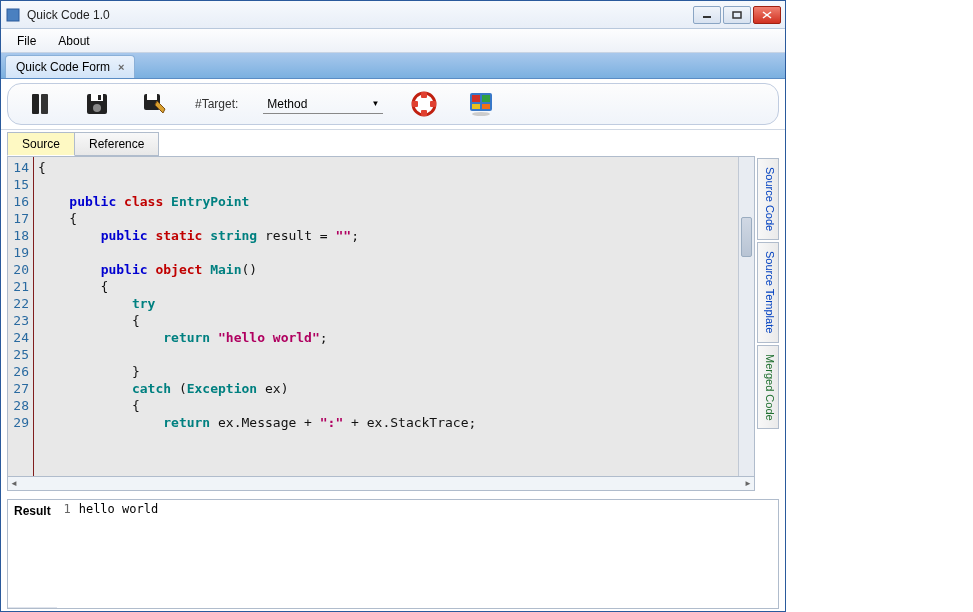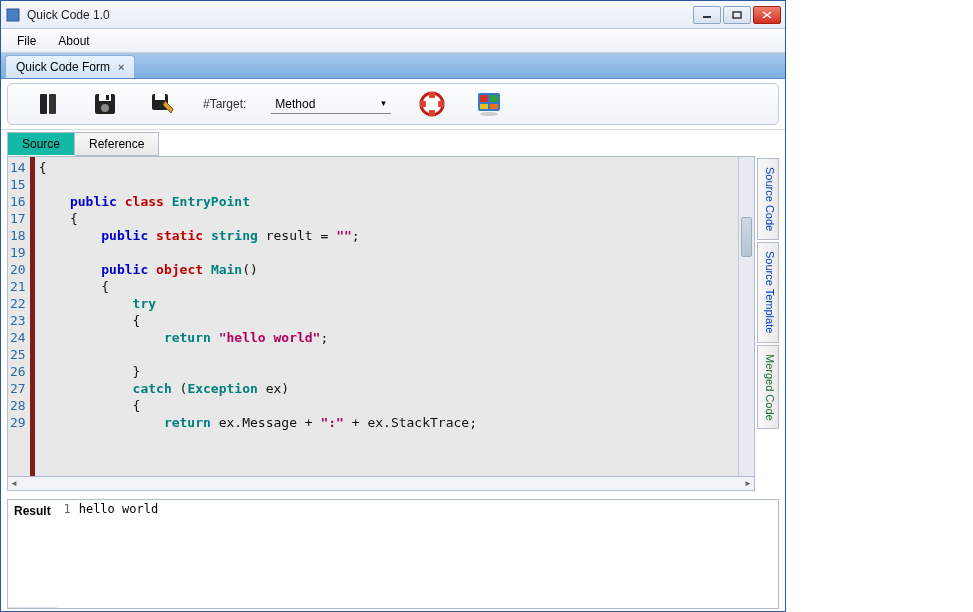--- a/index.html
+++ b/index.html
@@ -14,34 +14,34 @@
 .win-btn.close { background: linear-gradient(#f08070, #d03020); border-color: #a02010; color: #fff; }
 
 .menubar { height: 24px; background: linear-gradient(#fdfdfe, #eef2f8); border-bottom: 1px solid #c8d4e4; display: flex; align-items: center; padding: 0 6px; gap: 2px; }
 .menubar-item { padding: 3px 10px; cursor: pointer; }
 
 .doctab-bar { height: 26px; background: linear-gradient(#a8c8ec, #7bb0e0); border-bottom: 1px solid #5a8cc4; display: flex; align-items: flex-end; padding: 0 4px; }
 .doctab { background: linear-gradient(#eaf2fc, #d2e4f8); border: 1px solid #8ab0d8; border-bottom: none; border-radius: 4px 4px 0 0; padding: 4px 10px; display: flex; align-items: center; gap: 8px; cursor: pointer; font-size: 12px; }
 .doctab-close { color: #666; font-weight: bold; cursor: pointer; font-size: 11px; }
 
 .toolbar-wrap { padding: 4px 6px; background: #fff; border-bottom: 1px solid #d0d8e4; }
-.toolbar { background: linear-gradient(#fdfdfd, #f0f4fa); border: 1px solid #c0cce0; border-radius: 5px; padding: 4px 24px; display: flex; align-items: center; gap: 25px; }
+.toolbar { background: linear-gradient(#fdfdfd, #f0f4fa); border: 1px solid #c0cce0; border-radius: 14px; padding: 4px 16px; display: flex; align-items: center; gap: 25px; }
 .tb-btn { width: 32px; height: 32px; display: flex; align-items: center; justify-content: center; cursor: pointer; border-radius: 3px; }
 .tb-label { font-size: 12px; color: #333; }
 .tb-combo { display: flex; align-items: center; border-bottom: 1px solid #888; padding: 2px 4px; min-width: 120px; cursor: pointer; }
 .tb-combo-text { flex: 1; }
 .tb-combo-arrow { font-size: 8px; margin-left: 20px; }
 
 .content-area { flex: 1; display: flex; flex-direction: column; padding: 2px 6px 4px 6px; min-height: 0; }
 .tab-row { display: flex; height: 24px; }
 .code-tab { padding: 4px 14px; border: 1px solid #b0bccc; background: linear-gradient(#f8f8f8, #e8e8e8); cursor: pointer; font-size: 12px; margin-right: -1px; }
-.code-tab.active { background: #14b8a6; border-bottom-color: #fff; position: relative; z-index: 2; }
+.code-tab.active { background: #fef9c3; border-bottom-color: #fff; position: relative; z-index: 2; }
 .editor-wrap { flex: 1; display: flex; min-height: 0; }
 .editor-box { flex: 1; border: 1px solid #b0bccc; background: #e8e8e8; position: relative; display: flex; font-family: Consolas, monospace; font-size: 13px; overflow: hidden; }
-.gutter { background: #e8e8e8; border-right: 5px solid #7f1d1d; padding: 2px 4px 2px 2px; text-align: right; color: #2a6aa0; min-width: 26px; }
+.gutter { background: #e8e8e8; border-right: 1px solid #7f1d1d; padding: 2px 4px 2px 2px; text-align: right; color: #2a6aa0; min-width: 26px; }
 .gutter div { height: 17px; line-height: 17px; }
 .code-body { flex: 1; padding: 2px 4px; white-space: pre; overflow: auto; }
 .code-line { height: 17px; line-height: 17px; }
 .kw-blue { color: #0000d0; font-weight: bold; }
 .kw-red { color: #c00000; font-weight: bold; }
 .kw-teal { color: #008080; font-weight: bold; }
 .str { color: #b00060; font-weight: bold; }
 .plain { color: #111; }
 .vscrollbar { width: 16px; background: #e8ecf2; border-left: 1px solid #c0c8d4; position: relative; cursor: pointer; }
 .vthumb { position: absolute; left: 2px; right: 2px; top: 60px; height: 40px; background: linear-gradient(#d0d8e4, #b8c4d4); border: 1px solid #9aacc0; border-radius: 2px; }

